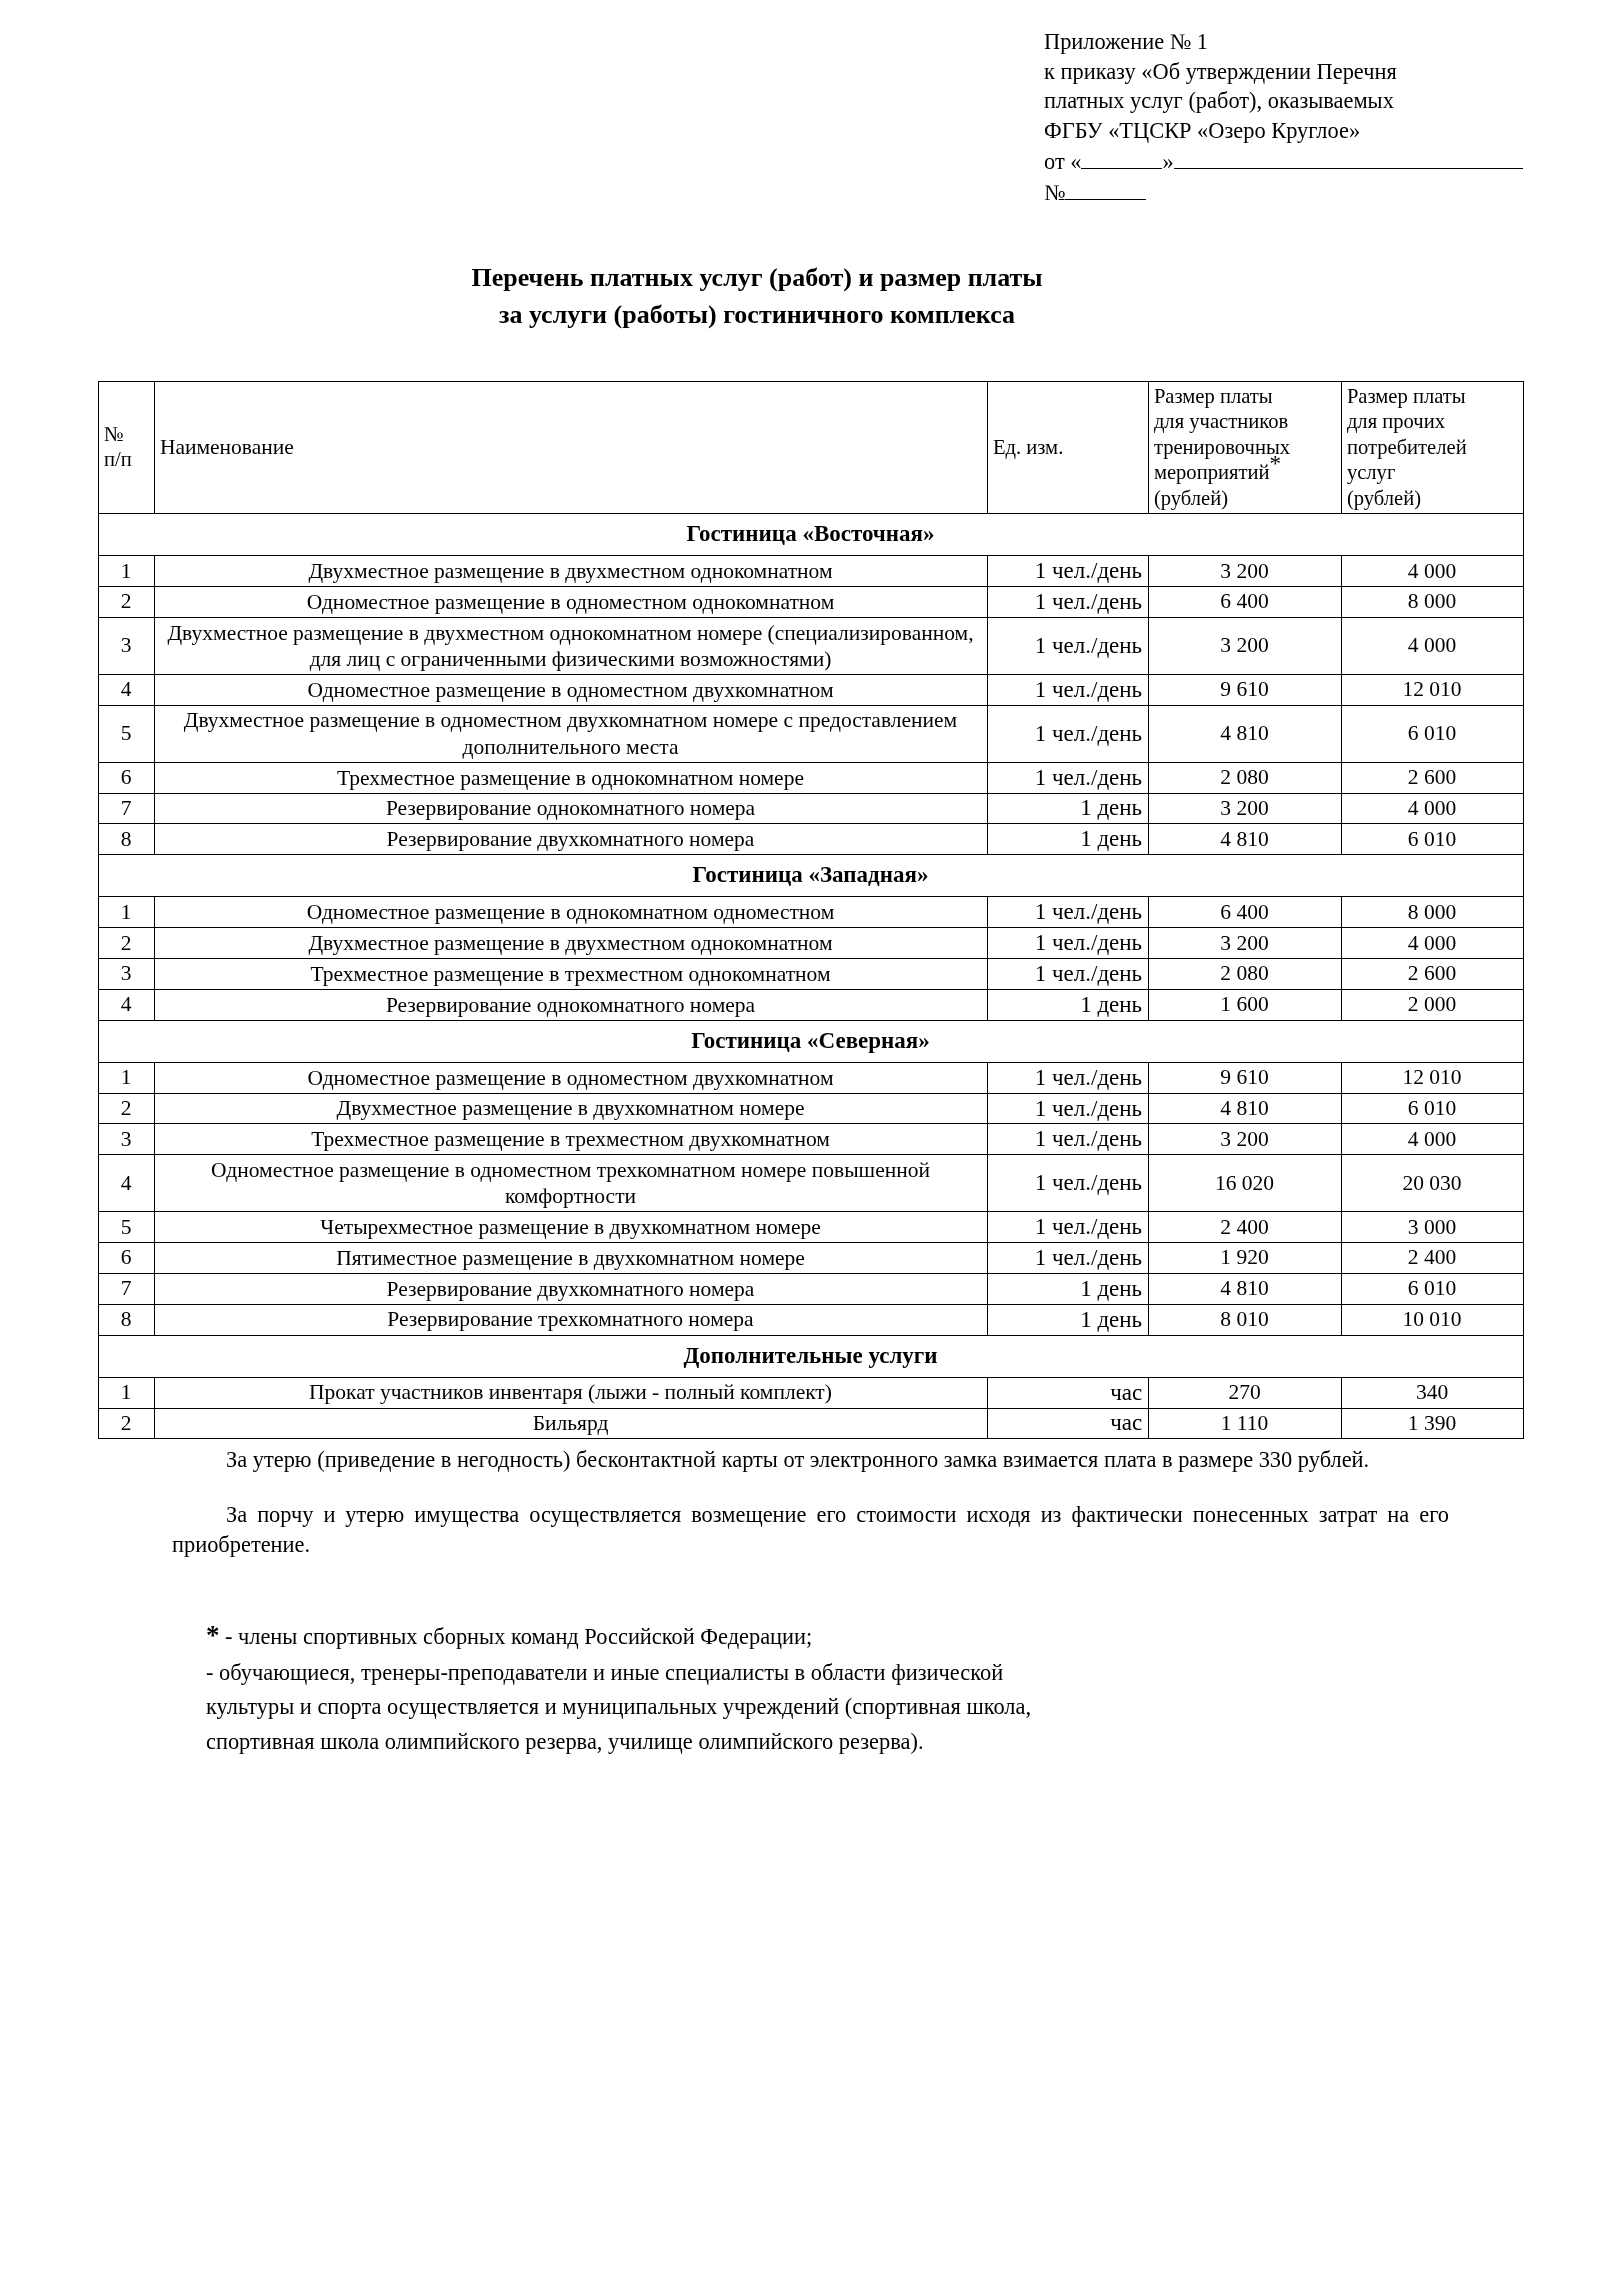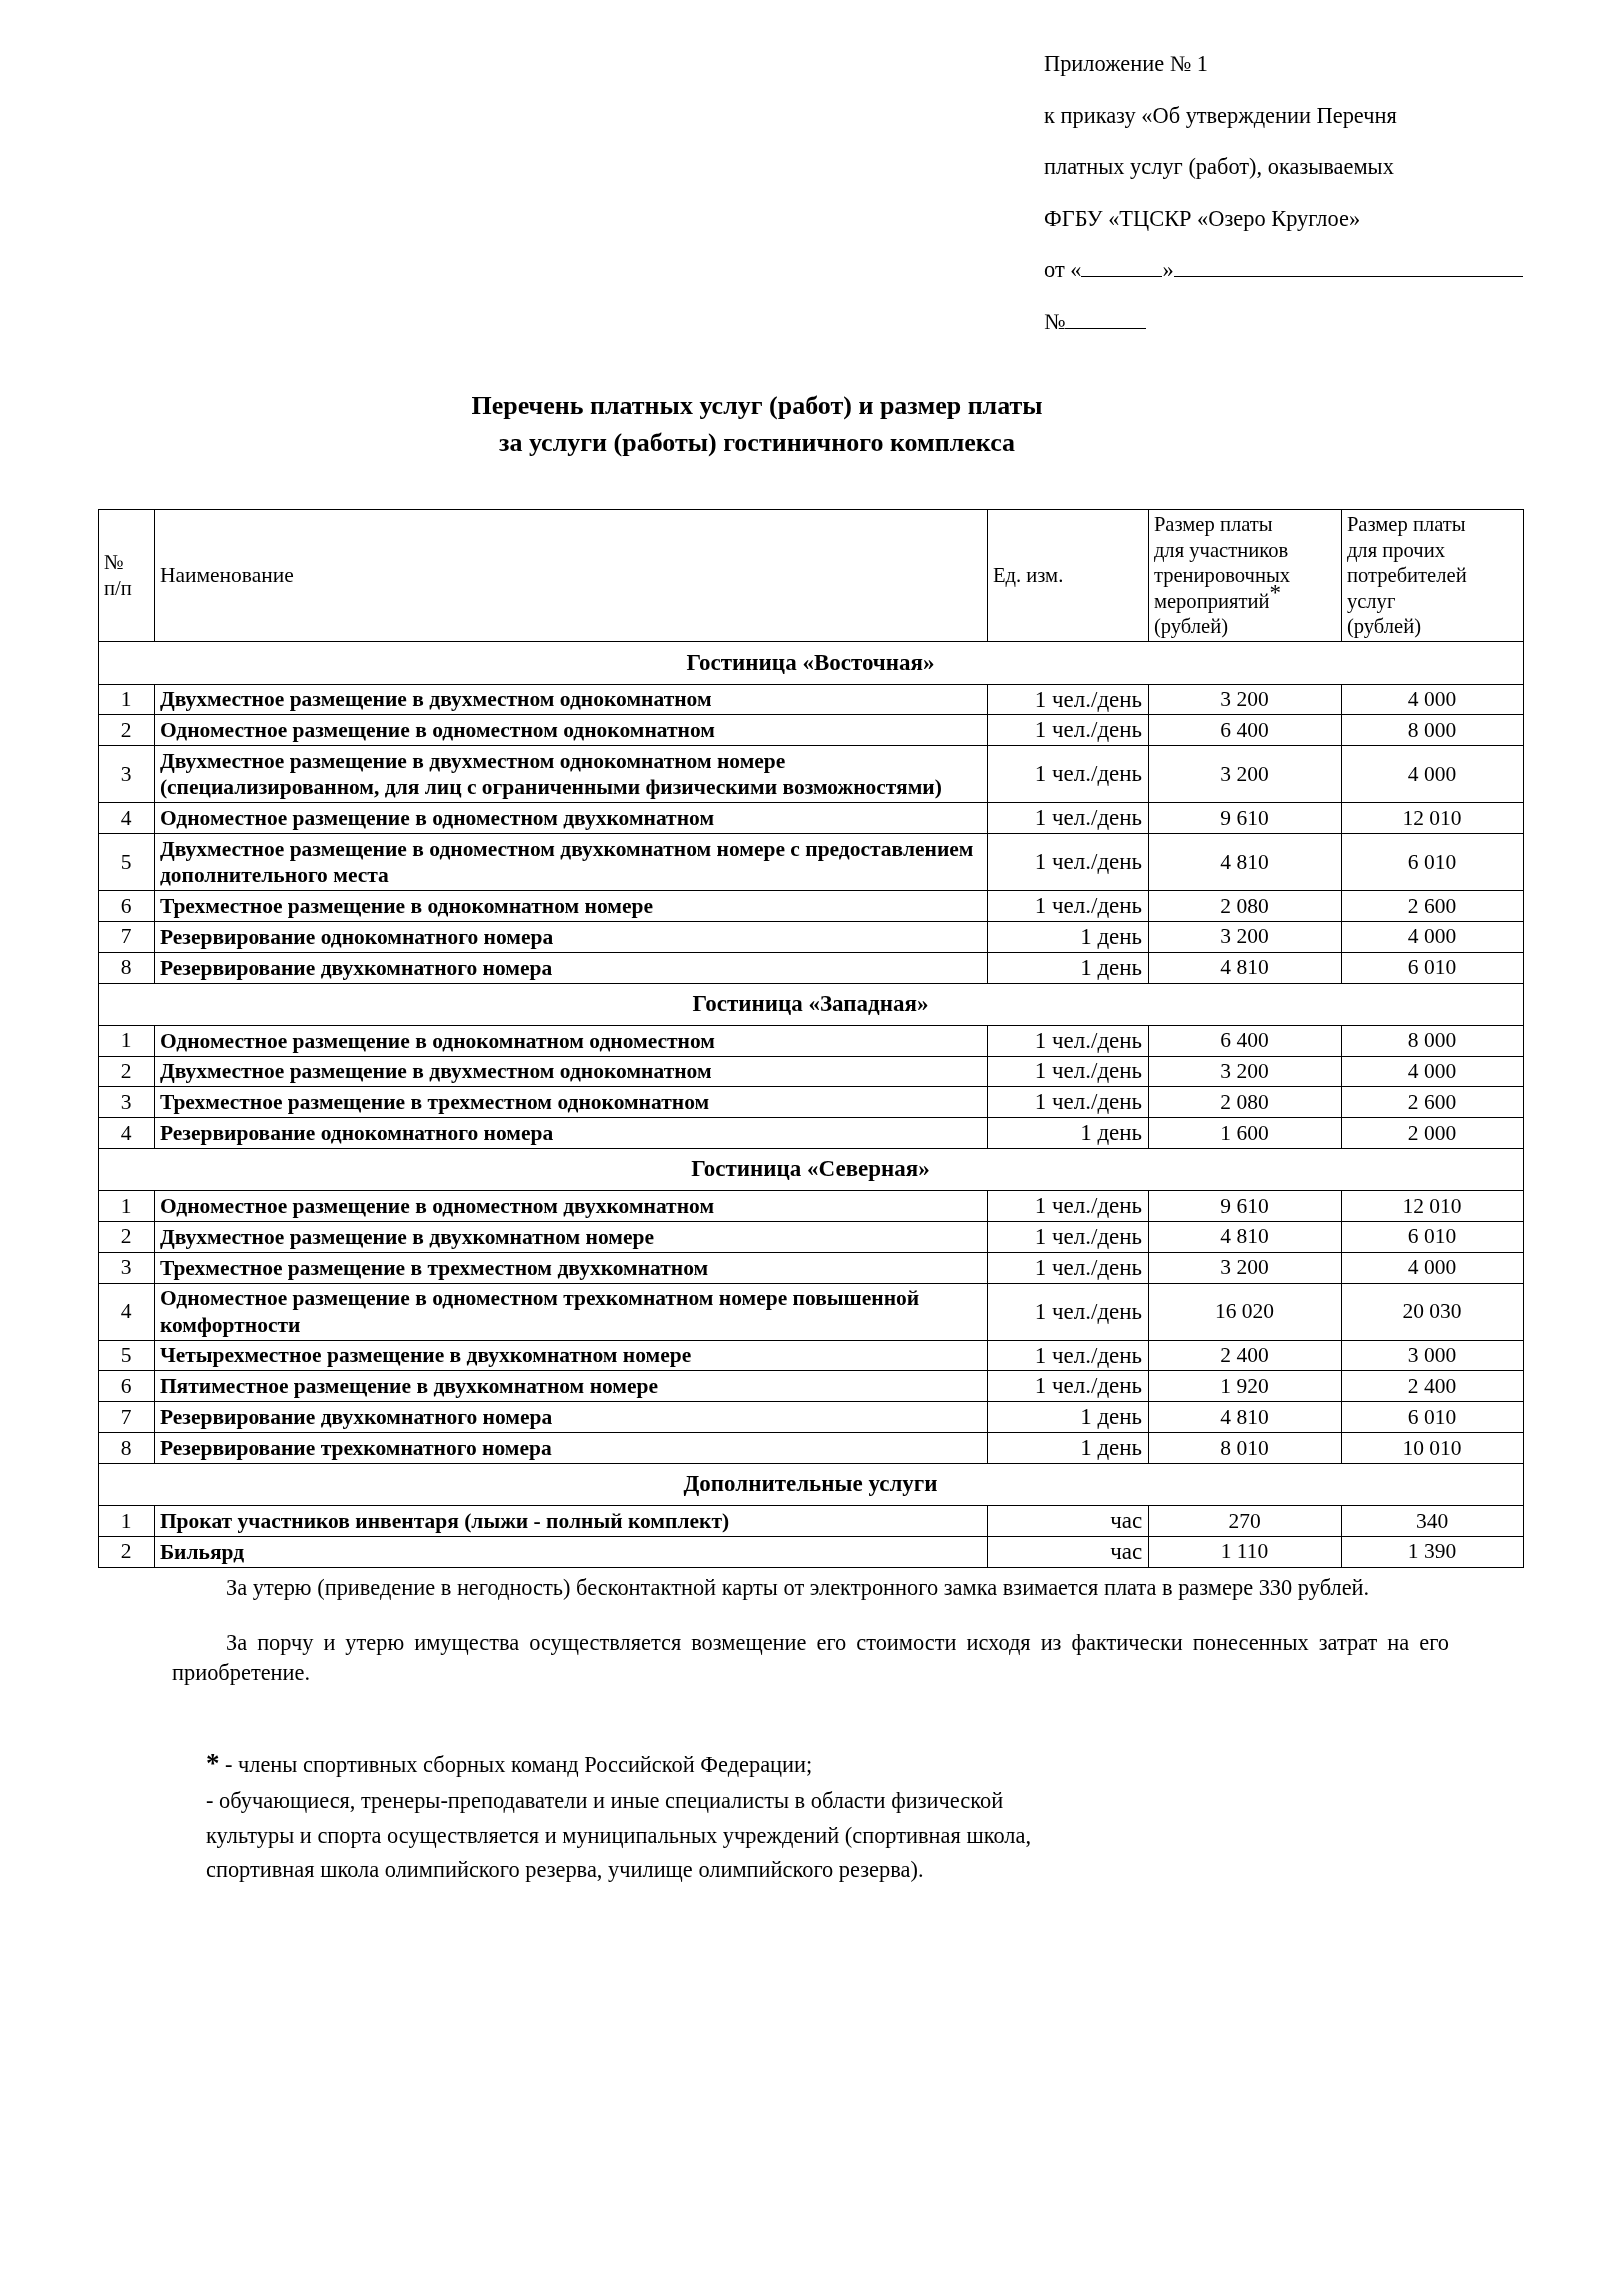--- a/index.html
+++ b/index.html
@@ -24,21 +24,20 @@
 
   
   .header-block {
     margin-left: 972px;
     font-size: 22.4px;
     line-height: 1.32;
     width: 555px;
   }
   .header-block div {
     white-space: nowrap;
-    margin-top: 22px;
   }
   .hdr-line-from {
     position: relative;
     display: block;
     margin-top: 1.8px;
   }
   .hdr-from-text {
     display: inline-block;
   }
   .fill-rule {
@@ -89,25 +88,24 @@
     font-size: 20.6px;
     padding: 5.4px 3.6px;
   }
   thead th.col-name { font-size: 21.5px; }
 
   td.num {
     text-align: center;
     font-size: 21.5px;
   }
   td.name {
-    text-align: left;
+    text-align: center;
     line-height: 1.22;
     padding-left: 7.2px;
     font-size: 21.5px;
-    font-weight: bold;
   }
   td.unit {
     text-align: right;
     font-size: 23px;
   }
   td.price {
     text-align: center;
     font-size: 21.5px;
   }
   tr.section td {

